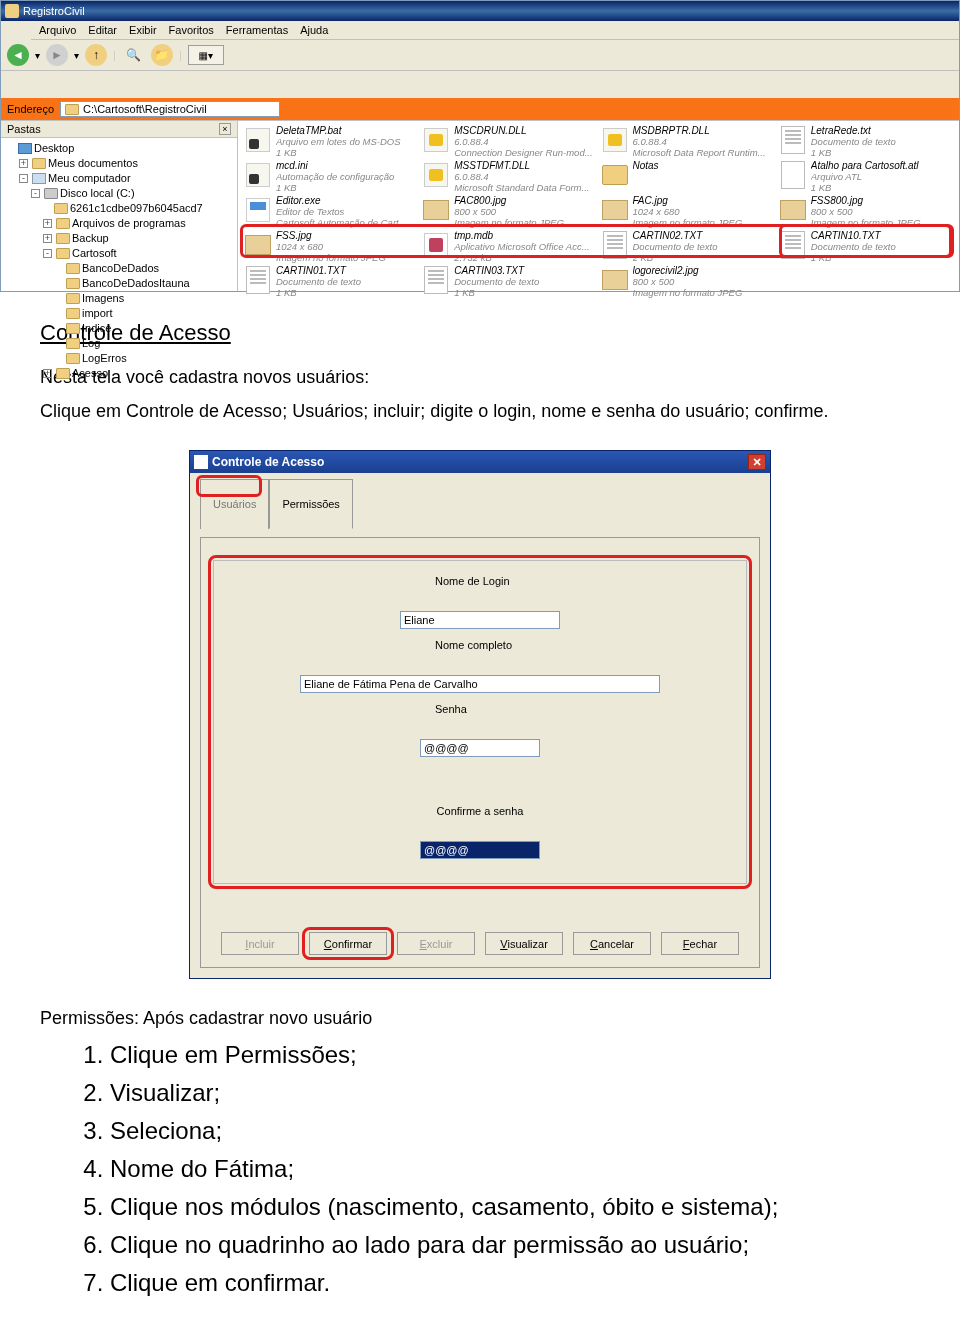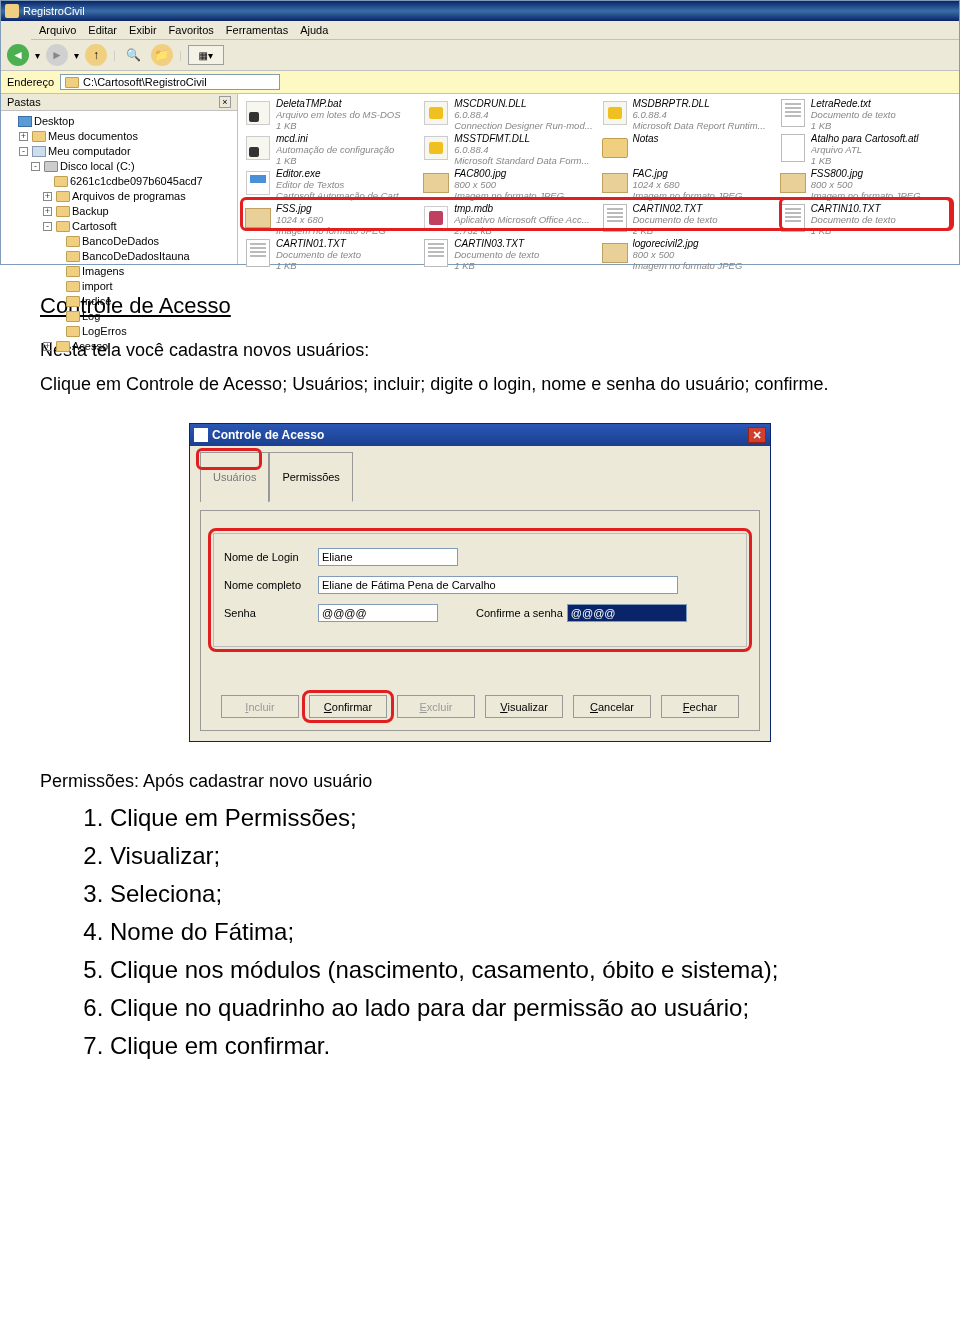--- a/index.html
+++ b/index.html
@@ -9,21 +9,21 @@
   .explorer { background: #ece9d8; border: 1px solid #7f9db9; font-size: 11px; font-family: Tahoma, sans-serif; }
   .titlebar { background: linear-gradient(#0a246a,#3a6ea5,#0a246a); height: 20px; display: flex; align-items: center; padding: 0 4px; color:#fff; }
   .titlebar .ticon { width:14px; height:14px; background:#f0d080; margin-right:4px; border-radius:2px; }
   .menubar { background:#ece9d8; display:flex; gap:12px; padding:3px 8px; border-bottom:1px solid #c0c0c0;margin-left:30px; }
   .toolbar { background:#ece9d8; padding:4px 6px; display:flex; align-items:center; gap:6px; border-bottom:1px solid #c0c0c0; }
   .tb-btn { width:22px; height:22px; border-radius:11px; display:flex; align-items:center; justify-content:center; font-size:12px; }
   .tb-green { background:#4caf50; color:#fff; }
   .tb-grey { background:#d0d0d0; color:#888; }
   .tb-yellow { background:#f0d080; }
   .tb-views { width:36px; height:20px; border:1px solid #9e9e9e; display:flex; align-items:center; justify-content:center; font-size:10px; background:#f4f2e6;}
-  .addressbar { background:#fef9c3; padding:3px 6px; display:flex; align-items:center; gap:6px; border-bottom:1px solid #c0c0c0; }
+  .addressbar { background:#f97316; padding:3px 6px; display:flex; align-items:center; gap:6px; border-bottom:1px solid #c0c0c0;margin-top:27px; }
   .addr-input { flex:0 0 auto; background:#fff; border:1px solid #7f9db9; padding:1px 4px; display:flex; align-items:center; gap:4px; width:220px; }
   .explorer-body { display:flex; height:170px; }
   .pastas-pane { width:237px; border-right:1px solid #c0c0c0; background:#fff; position:relative; }
   .pastas-title { background:#ece9d8; padding:2px 6px; border-bottom:1px solid #c0c0c0; display:flex; justify-content:space-between; align-items:center; }
   .close-x { width:12px; height:12px; border:1px solid #999; display:flex; align-items:center; justify-content:center; font-size:9px; }
   .tree { padding:3px 4px; font-size:11px; line-height:15px; }
   .tree-row { display:flex; align-items:center; gap:2px; white-space:nowrap; }
   .pm { width:9px; height:9px; border:1px solid #888; display:inline-flex; align-items:center; justify-content:center; font-size:9px; color:#444; margin-right:2px;}
   .pm-none { width:9px; display:inline-block; }
   .folder-ic { width:14px; height:11px; background:#f0d080; border:1px solid #c0a050; border-radius:1px; }
@@ -72,21 +72,21 @@
   .ac-title .ticon2 { width:14px; height:14px; background:#fff; margin-right:4px; display:flex; align-items:center; justify-content:center;}
   .ac-title .tclose { margin-left:auto; width:18px; height:16px; background:#d04030; border:1px solid #a02010; color:#fff; display:flex; align-items:center; justify-content:center; font-size:11px; font-weight:bold;}
   .ac-body { padding:6px 10px 10px 10px; position:relative; }
   .tabs { display:flex; gap:0; margin-bottom:8px;}
   .tab { padding:18px 12px; border:1px solid #999; border-bottom:none; background:#ece9d8; font-size:11px; color:#777; }
   .tab.active { background:#ece9d8; color:#000; border-bottom:1px solid #ece9d8; position:relative; z-index:2;}
   .tab-red { border:3px solid #e02020; border-radius:6px; position:absolute; pointer-events:none;}
   .tab-panel { border:1px solid #999; padding:8px; min-height:220px; position:relative;}
   .field-group { border:1px solid #bbb; padding:14px 10px; margin:14px 4px 4px 4px; background:#ece9d8; position:relative;}
   .field-group.redframe::before{ content:""; position:absolute; inset:-6px; border:3px solid #e02020; border-radius:8px;}
-  .field-row { display:flex; align-items:center; margin-bottom:10px; gap:4px;}
+  .field-row { display:flex; align-items:center; margin-bottom:10px; gap:24px;flex-direction:column;}
   .field-label { width:90px; font-size:11px;}
   .field-input { border:1px solid #7f9db9; padding:2px 3px; background:#fff; height:18px; font-size:11px;}
   .field-sel { background:#0a246a; color:#fff; }
   .btnbar { display:flex; gap:10px; justify-content:center; margin-top:40px; padding:8px 0 4px 0;}
   .dlg-btn { width:78px; height:23px; border:1px solid #999; background:#ece9d8; font-size:11px; display:flex; align-items:center; justify-content:center; }
   .dlg-btn.dis { color:#999; }
   .dlg-btn u { text-decoration:underline; }
   .btn-red { position:relative;}
   .btn-red::after{ content:""; position:absolute; left:-8px; top:-6px; right:-8px; bottom:-6px; border:3px solid #e02020; border-radius:8px;}
 </style>
@@ -442,21 +442,21 @@
       <div class="ac-body">
         <div class="tab-red" style="left:6px; top:2px; width:66px; height:22px;"></div>
         <div class="tabs">
           <div class="tab">Usuários</div>
           <div class="tab active">Permissões</div>
         </div>
         <div class="tab-panel">
           <div class="field-group redframe">
             <div class="field-row">
               <span class="field-label">Nome de Login</span>
-              <input class="field-input" style="width: 140px;" value="Eliane">
+              <input class="field-input" style="width: 160px;" value="Eliane">
             </div>
             <div class="field-row">
               <span class="field-label">Nome completo</span>
               <input class="field-input" style="width: 360px;" value="Eliane de Fátima Pena de Carvalho">
             </div>
             <div class="field-row">
               <span class="field-label">Senha</span>
               <input class="field-input" style="width: 120px;" value="@@@@">
               <span style="width:30px"></span>
               <span>Confirme a senha</span>

